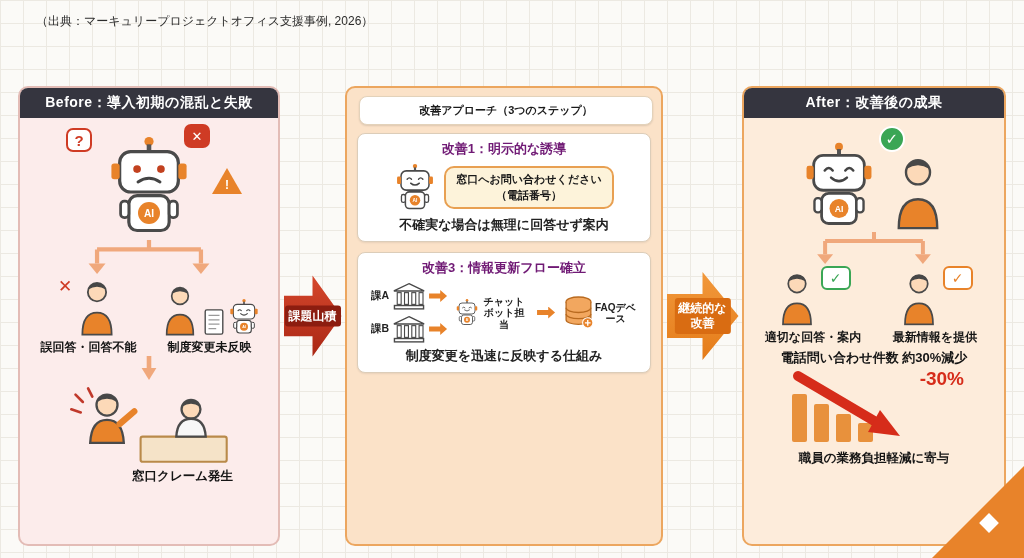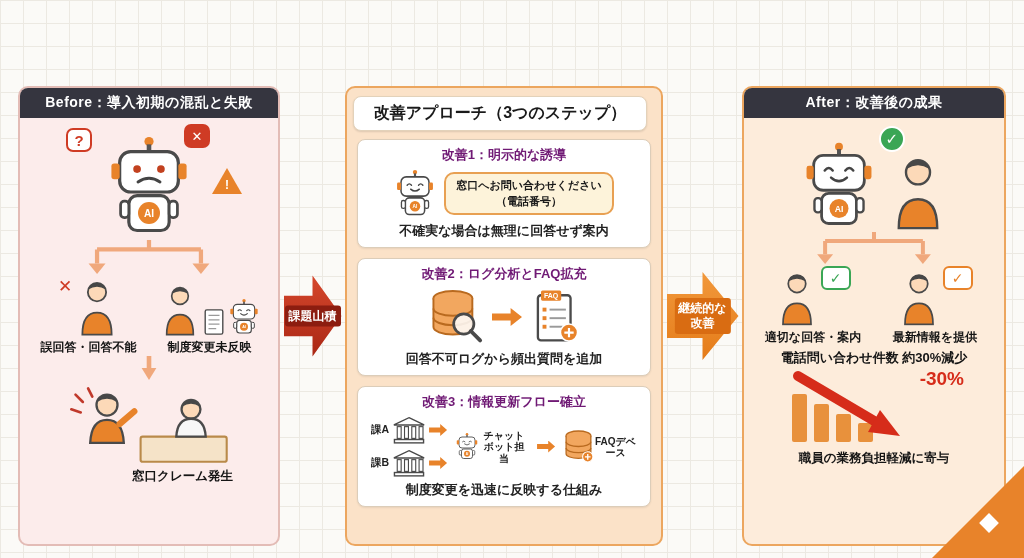--- a/index.html
+++ b/index.html
@@ -49,22 +49,22 @@
   .item { flex:1; display:flex; flex-direction:column; align-items:center; }
   .item-art { height:60px; display:flex; align-items:flex-end; gap:3px; }
   .x-small { color:#cf3b24; font-weight:bold; font-size:17px; align-self:flex-start; }
   .item-label { font-size:12px; font-weight:bold; color:#151515; margin-top:4px; text-align:center; line-height:1.2; }
   .varrow { margin:2px 0; }
   .scene-bottom { display:flex; flex-direction:column; align-items:flex-end; }
   .bottom-label { font-size:12.5px; font-weight:bold; color:#151515; margin-top:2px; }
   .mirror { transform:scaleX(-1); }
 
   
-  .mid-header { width:calc(100% - 20px); margin:8px 6px 3px; background:#fff; border:1px solid #e3d2ba;
-    border-radius:8px; font-weight:bold; font-size:16px; text-align:center; padding:6px 2px;
+  .mid-header { width:calc(100% - 20px); margin:8px 12px 3px; background:#fff; border:1px solid #e3d2ba;
+    border-radius:8px; font-weight:bold; font-size:11px; text-align:center; padding:6px 2px;
     color:#1a1a1a; box-shadow:0 1px 2px rgba(0,0,0,.12); }
   .card { width:calc(100% - 20px); margin:5px 10px; background:#fff; border:1.5px solid #dccdb9;
     border-radius:8px; padding:6px 6px 7px; display:flex; flex-direction:column; align-items:center;
     box-shadow:0 1px 2px rgba(0,0,0,.08); }
   .card-title { font-size:13px; font-weight:bold; color:#701a75; }
   .card-row { display:flex; align-items:center; justify-content:center; gap:8px; margin:5px 0 4px; }
   .speech-box { background:#fdf3da; border:2px solid #e8a052; border-radius:10px; padding:4px 10px;
     font-size:11px; font-weight:bold; text-align:center; line-height:1.4; color:#1a1a1a; }
   .card-caption { font-size:13px; font-weight:bold; color:#222; text-align:center; }
   .harrow { width:30px; height:18px; background:#e8832a;
@@ -209,20 +209,21 @@
         <rect x="9" y="19" width="7" height="21" fill="#fff" stroke="#4a4a4a" stroke-width="2"></rect>
         <rect x="22" y="19" width="7" height="21" fill="#fff" stroke="#4a4a4a" stroke-width="2"></rect>
         <rect x="35" y="19" width="7" height="21" fill="#fff" stroke="#4a4a4a" stroke-width="2"></rect>
         <rect x="48" y="19" width="7" height="21" fill="#fff" stroke="#4a4a4a" stroke-width="2"></rect>
         <rect x="4" y="42" width="52" height="6" fill="#fff" stroke="#4a4a4a" stroke-width="2.5"></rect>
       </symbol>
     </defs>
   </svg>
 
   <header class="title-block">
+    <div class="source">（出典：マーキュリープロジェクトオフィス支援事例, 2026）</div>
   </header>
 
   <div class="panels">
 
     <section class="panel panel-before">
       <div class="panel-header">Before：導入初期の混乱と失敗</div>
       <div class="panel-body">
         <div class="scene-top">
           <span class="mark mark-q">
               <span>?</span>
@@ -292,33 +293,20 @@
               <use href="#sym-robot-happy"></use>
             </svg>
           <div class="speech-box">
             <div>窓口へお問い合わせください</div>
             <div>（電話番号）</div>
           </div>
         </div>
         <div class="card-caption">不確実な場合は無理に回答せず案内</div>
       </div>
 
-      <div class="card">
-        <div class="card-title">改善2：ログ分析とFAQ拡充</div>
-        <div class="card-row">
-          <svg viewBox="0 0 72 74" width="56" height="58">
-              <use href="#sym-dbsearch"></use>
-            </svg>
-          <div class="harrow"></div>
-          <svg viewBox="0 0 64 72" width="50" height="56">
-              <use href="#sym-docplus"></use>
-            </svg>
-        </div>
-        <div class="card-caption">回答不可ログから頻出質問を追加</div>
-      </div>
 
       <div class="card">
         <div class="card-title">改善3：情報更新フロー確立</div>
         <div class="card-row">
           <div class="dept-col">
             <div class="dept">
               <span class="dept-name">課A</span>
               <svg viewBox="0 0 60 50" width="34" height="28">
                   <use href="#sym-building"></use>
                 </svg>

